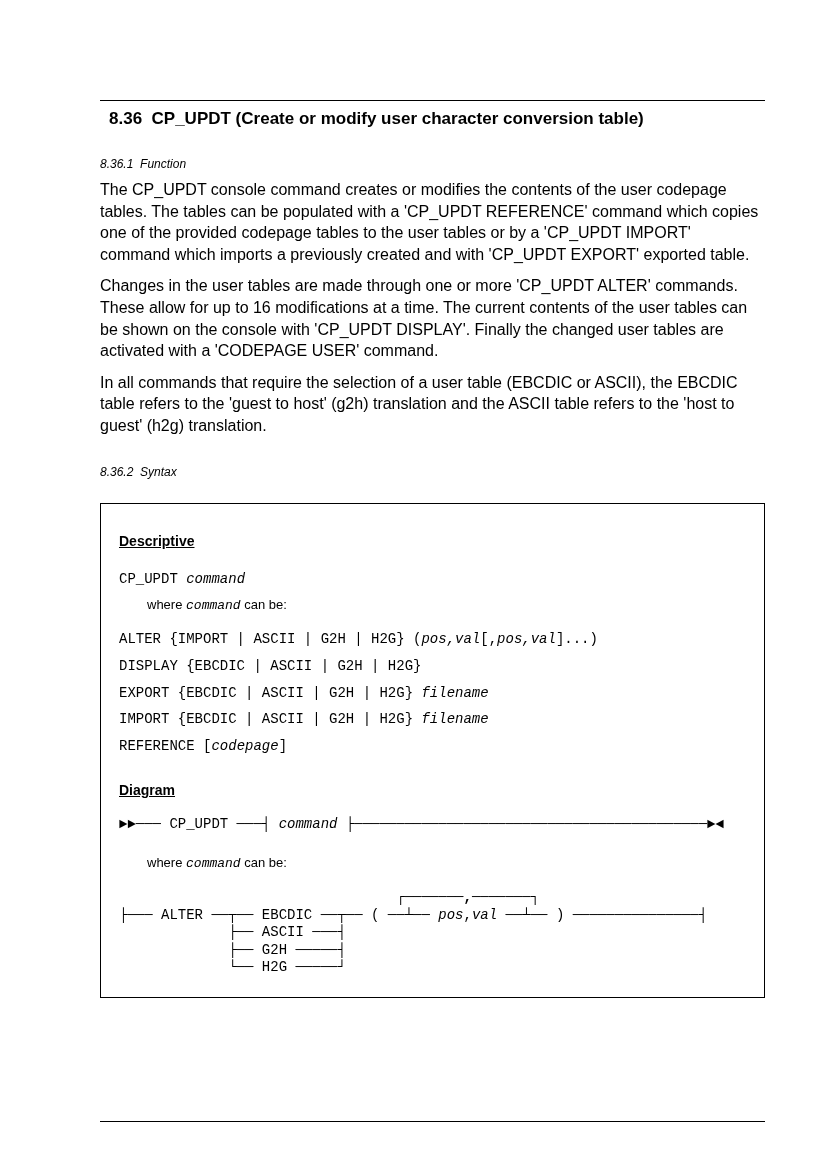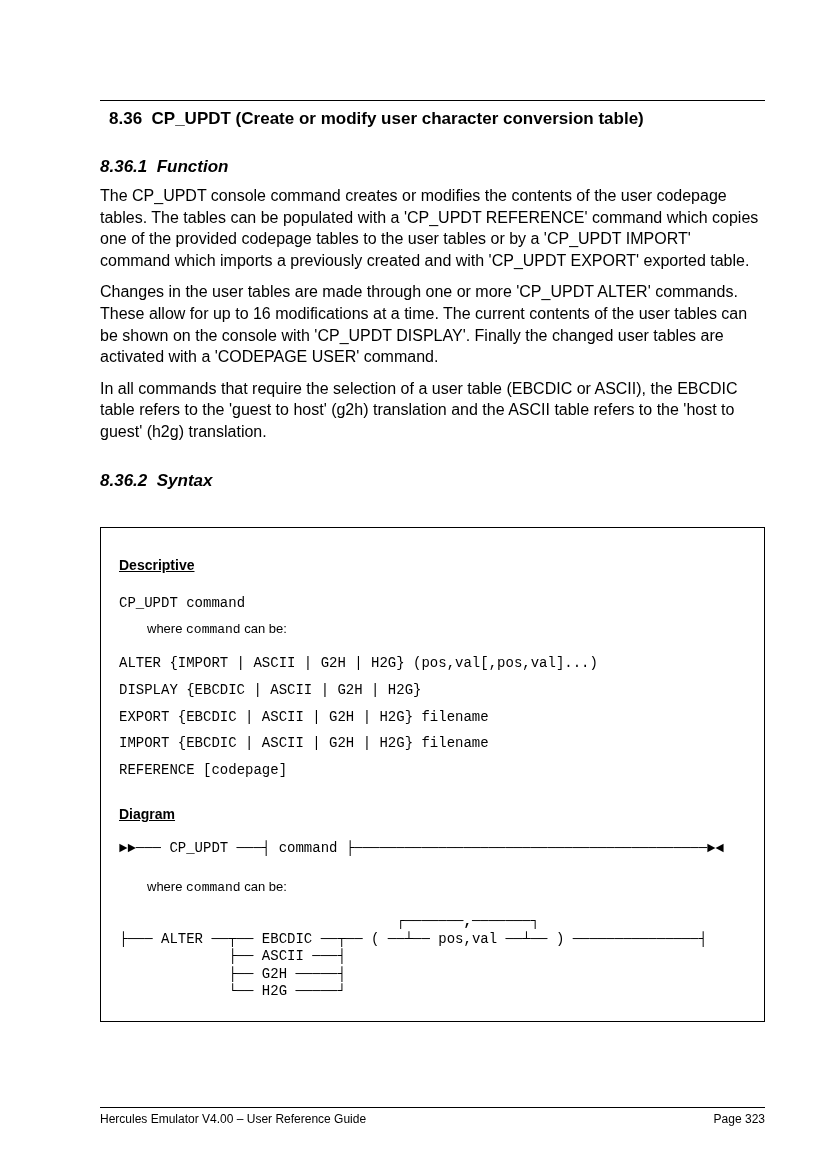--- a/index.html
+++ b/index.html
@@ -22,50 +22,51 @@
     border: none;
     border-top: 1.5px solid #000;
     margin: 0 0 8px 0;
   }
   h2.section-title {
     font-size: 17px;
     font-weight: bold;
     margin: 8px 0 28px 9px;
   }
   h3.subsection {
-    font-size: 17px;
+    font-size: 12px;
     font-style: italic;
-    font-weight: bold;
+    font-weight: normal;
     margin: 20px 0 8px 0;
   }
   p.body-text {
     font-size: 16px;
     line-height: 1.35;
     margin: 6px 0 10px 0;
   }
   .syntax-box {
     border: 1px solid #000;
-    margin-top: 36px;
+    margin-top: 24px;
     padding: 24px 18px 20px 18px;
     font-family: "Courier New", monospace;
     font-size: 14px;
     line-height: 1.9;
   }
   .syntax-box .sub-header {
     font-family: Arial, Helvetica, sans-serif;
     font-weight: bold;
     text-decoration: underline;
     font-size: 14px;
     margin-bottom: 12px;
   }
   .syntax-box .mono {
     white-space: pre;
     font-family: "Courier New", monospace;
   }
   .syntax-box .italic {
+    font-style: italic;
   }
   .syntax-box .indent {
     padding-left: 28px;
   }
   .diagram-section {
     margin-top: 18px;
   }
   .railroad {
     font-family: "Courier New", monospace;
     white-space: pre;
@@ -152,17 +153,13 @@
              ├── ASCII ───┤
              ├── G2H ─────┤
              └── H2G ─────┘</div>
     </div>
 
   </div>
 </div>
 
 <div class="footer">
   <hr class="bottom-rule">
-  <div class="footer-row">
-    <span>Hercules Emulator V4.00 – User Reference Guide</span>
-    <span>Page 323</span>
-  </div>
 </div>
 
 </body></html>

